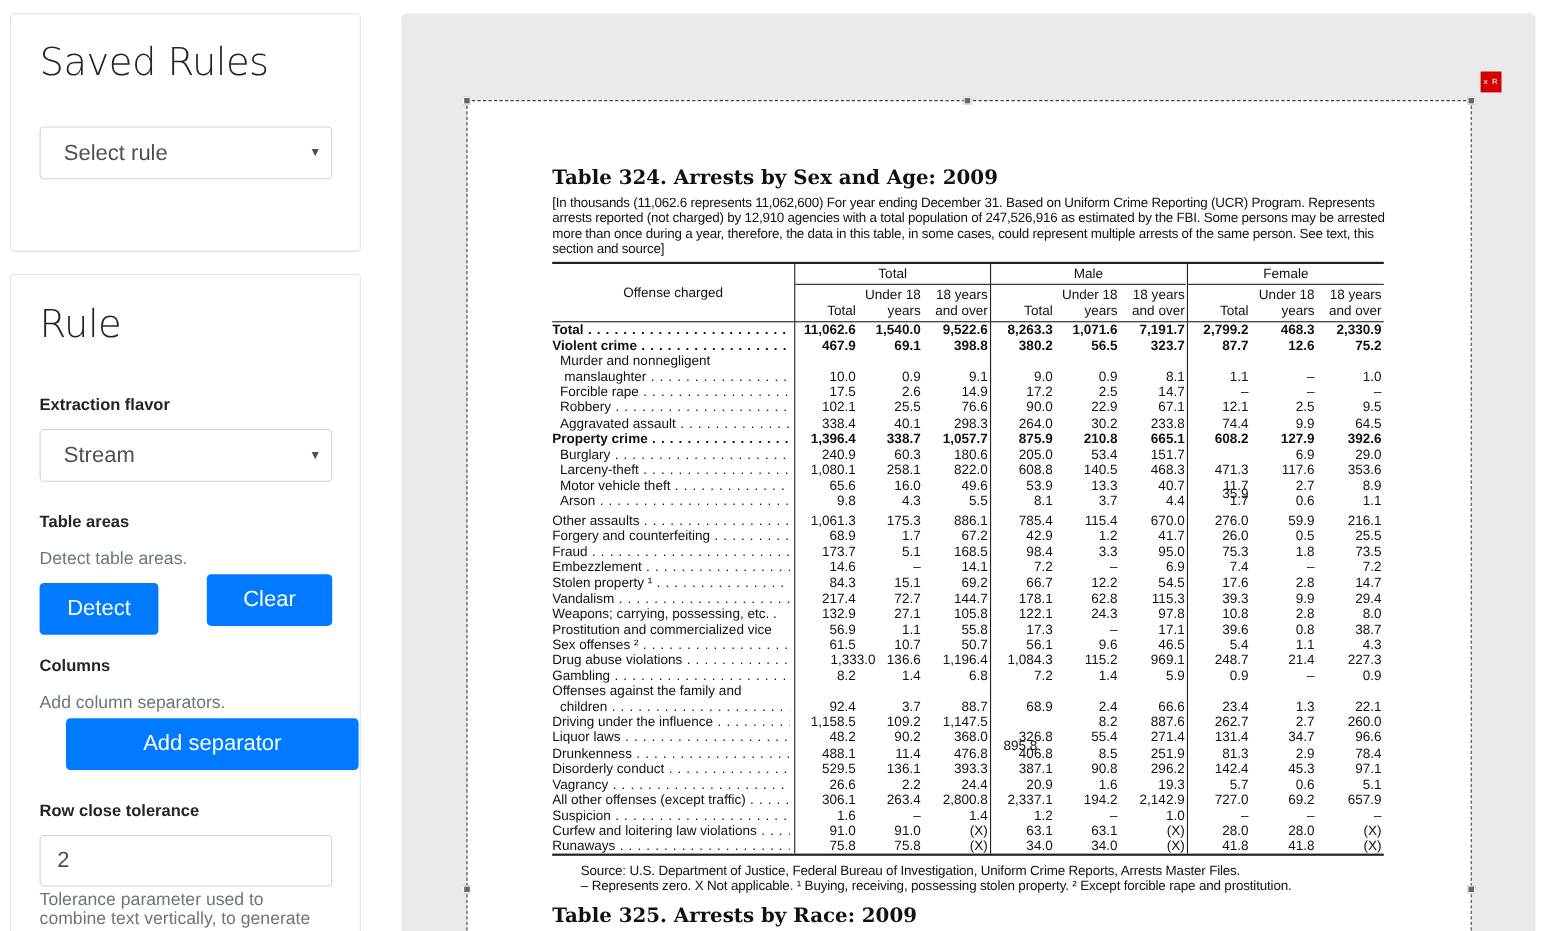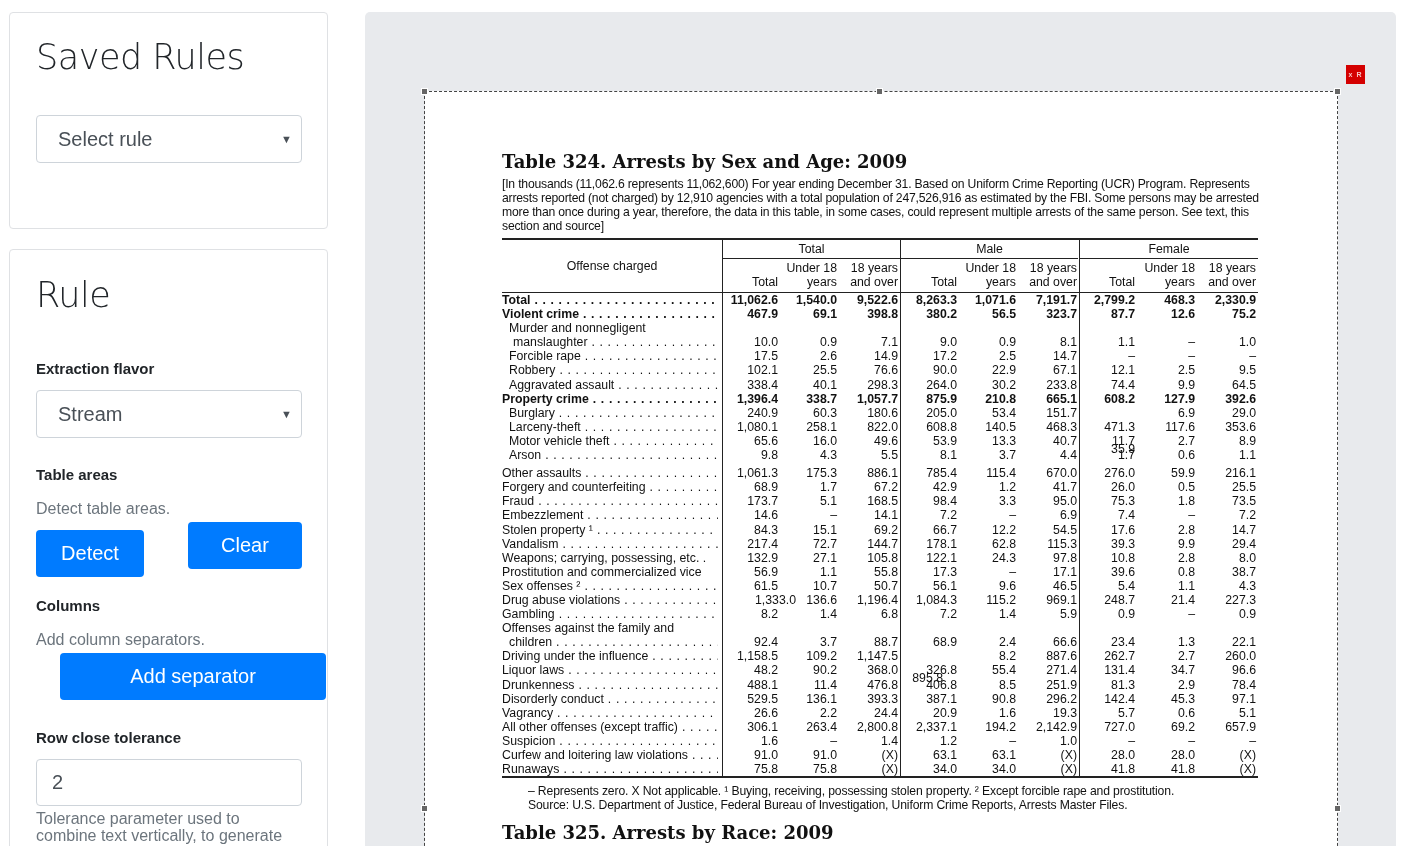--- a/index.html
+++ b/index.html
@@ -229,21 +229,21 @@
         <div class="v" style="left: 454px;"></div>
         <div class="v" style="left: 515px;"></div>
         <div class="v" style="left: 573px;"></div>
         <div class="v" style="left: 633px;"></div>
         <div class="v" style="left: 694px;"></div>
       </div>
       <div class="row">
         <div class="lab ind2"><span>manslaughter</span><span style="letter-spacing: 0.6px;"> . . . . . . . . . . . . . . . . . . . . . . . . . . . . . . .</span></div>
         <div class="v" style="left: 216px;">10.0</div>
         <div class="v" style="left: 275px;">0.9</div>
-        <div class="v" style="left: 336px;">7.1</div>
+        <div class="v" style="left: 336px;">9.1</div>
         <div class="v" style="left: 395px;">9.0</div>
         <div class="v" style="left: 454px;">0.9</div>
         <div class="v" style="left: 515px;">8.1</div>
         <div class="v" style="left: 573px;">1.1</div>
         <div class="v" style="left: 633px;">–</div>
         <div class="v" style="left: 694px;">1.0</div>
       </div>
       <div class="row">
         <div class="lab ind"><span>Forcible rape</span><span style="letter-spacing: 0.6px;"> . . . . . . . . . . . . . . . . . . . . . . . . . . . . . . .</span></div>
         <div class="v" style="left: 216px;">17.5</div>
@@ -605,22 +605,22 @@
         <div class="v" style="left: 633px;">41.8</div>
         <div class="v" style="left: 694px;">(X)</div>
       </div>
       <div class="vline" style="left: 220px; height: 100%;"></div>
       <div class="vline" style="left: 398px; height: 100%;"></div>
       <div class="vline" style="left: 577px; height: 100%;"></div>
     </div>
 </div>
 
 <div class="foot">
+  <div>Source: U.S. Department of Justice, Federal Bureau of Investigation, Uniform Crime Reports, Arrests Master Files.</div>
   <div>– Represents zero. X Not applicable. ¹ Buying, receiving, possessing stolen property. ² Except forcible rape and prostitution.</div>
-  <div>Source: U.S. Department of Justice, Federal Bureau of Investigation, Uniform Crime Reports, Arrests Master Files.</div>
 </div>
 <div class="doc-title2">Table 325. Arrests by Race: 2009</div>
 
 <div class="sel-box"></div>
 <div class="handle" style="left:421px; top:88px;"></div>
 <div class="handle" style="left:876px; top:88px;"></div>
 <div class="handle" style="left:1334px; top:88px;"></div>
 <div class="handle" style="left:421px; top:805px;"></div>
 <div class="handle" style="left:1334px; top:805px;"></div>
 <div class="close-btn"><span>x R</span></div>

